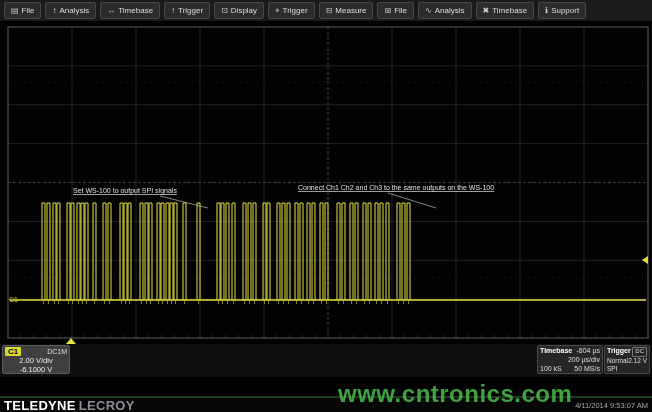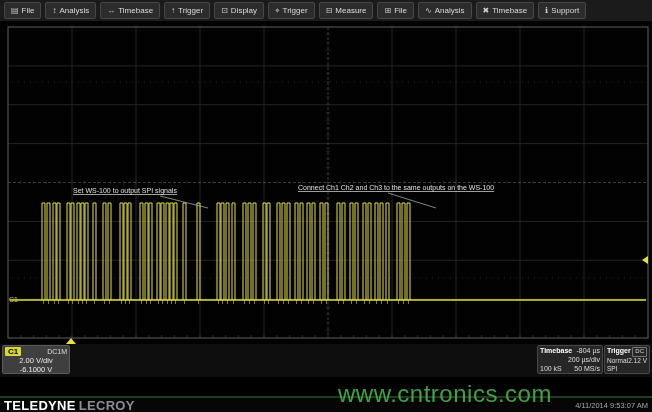--- a/index.html
+++ b/index.html
@@ -47,21 +47,21 @@
 
   
   .footer{position:absolute;left:0;top:396px;width:652px;height:16px;background:#060606;
     border-top:2px solid #1d3b1d;box-sizing:border-box;display:flex;align-items:center;justify-content:space-between;padding:0 4px;}
   .brand{font-size:13px;letter-spacing:.3px;}
   .brand .b1{color:#fff;font-weight:bold;}
   .brand .b2{color:#8d8d96;font-weight:bold;margin-left:3px;}
   .stamp{color:#a8a8a8;font-size:7.5px;}
 
   
-  .watermark{position:absolute;left:338px;top:380px;font-size:24px;font-weight:normal;color:rgba(74,182,74,.88);
+  .watermark{position:absolute;left:338px;top:380px;font-size:24px;font-weight:bold;color:rgba(74,182,74,.88);
     letter-spacing:.5px;z-index:20;pointer-events:none;white-space:nowrap;}
 </style>
 </head>
 <body>
 
 <div class="app">
 
   <div class="menubar">
     <div class="menu-item">
         <span class="mi">▤</span>

